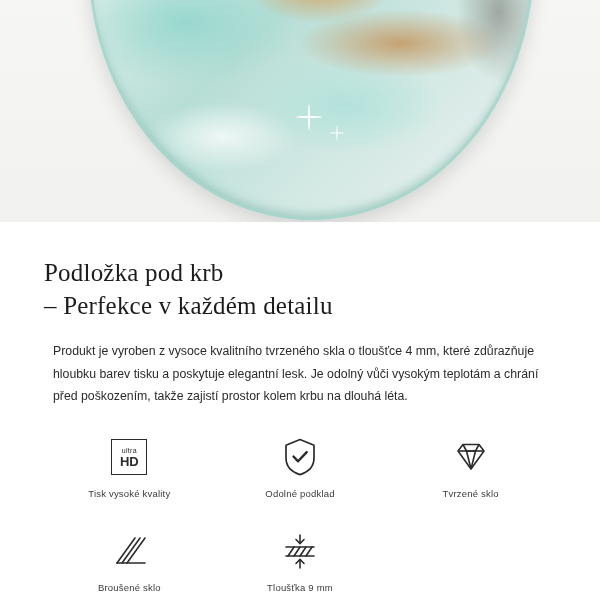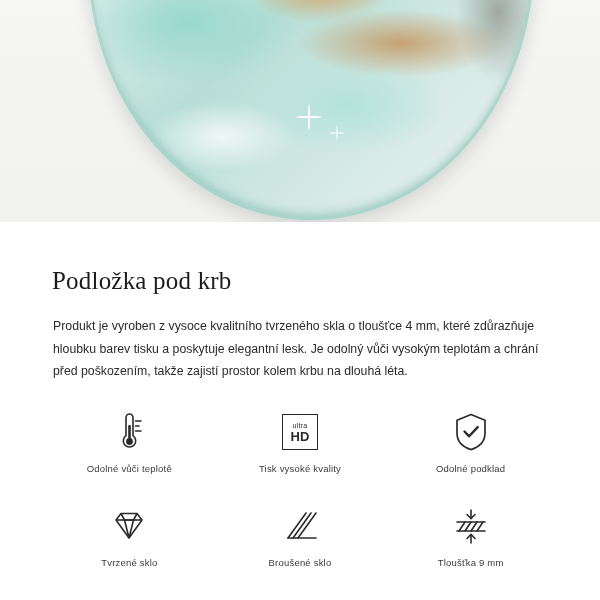--- a/index.html
+++ b/index.html
@@ -98,21 +98,21 @@
   .sparkle::before { left: 12px; top: 0; width: 2px; height: 26px; }
   .sparkle::after { left: 0; top: 12px; width: 26px; height: 2px; }
   .sparkle.s1 { left: 208px; top: 404px; }
   .sparkle.s2 { left: 236px; top: 420px; transform: scale(0.6); }
 
   
   .content {
     padding: 0 36px;
   }
   .title {
-    margin: 16px;
+    margin: 8px;
     padding-top: 26px;
     font-family: "Liberation Serif", serif;
     font-size: 25px;
     line-height: 1.32;
     font-weight: 400;
     color: #1c1c1c;
     letter-spacing: 0.2px;
   }
   .title .line2 { display: block; }
   .paragraph {
@@ -186,40 +186,26 @@
       <div class="board-sheen"></div>
       <div class="board-edge"></div>
       <div class="sparkle s1"></div>
       <div class="sparkle s2"></div>
     </div>
   </div>
 
   <div class="content">
     <h1 class="title">
       <span>Podložka pod krb</span>
+      <span class="line2">– Perfekce v každém detailu</span>
     </h1>
     <p class="paragraph">Produkt je vyroben z vysoce kvalitního tvrzeného skla o tloušťce 4 mm, které zdůrazňuje hloubku barev tisku a poskytuje elegantní lesk. Je odolný vůči vysokým teplotám a chrání před poškozením, takže zajistí prostor kolem krbu na dlouhá léta.</p>
 
     <div class="features">
 
-      <div class="feature">
-        <div class="feature-icon">
-          <svg width="40" height="42" viewBox="0 0 40 42">
-            <g fill="none" stroke="#2b2b2b" stroke-width="1.6" stroke-linecap="round">
-              <path d="M17 6.5a3.5 3.5 0 0 1 7 0v18.2a6.2 6.2 0 1 1-7 0z"></path>
-              <line x1="26.5" y1="10" x2="32" y2="10"></line>
-              <line x1="26.5" y1="15" x2="30" y2="15"></line>
-              <line x1="26.5" y1="20" x2="32" y2="20"></line>
-            </g>
-            <circle cx="20.5" cy="30.5" r="3.4" fill="#2b2b2b"></circle>
-            <rect x="19.2" y="14" width="2.6" height="14" rx="1.3" fill="#2b2b2b"></rect>
-          </svg>
-        </div>
-        <div class="feature-label">Odolné vůči teplotě</div>
-      </div>
 
       <div class="feature">
         <div class="feature-icon">
           <div class="ultrahd-box">
             <span class="ultrahd-top">ultra</span>
             <span class="ultrahd-bottom">HD</span>
           </div>
         </div>
         <div class="feature-label">Tisk vysoké kvality</div>
       </div>

